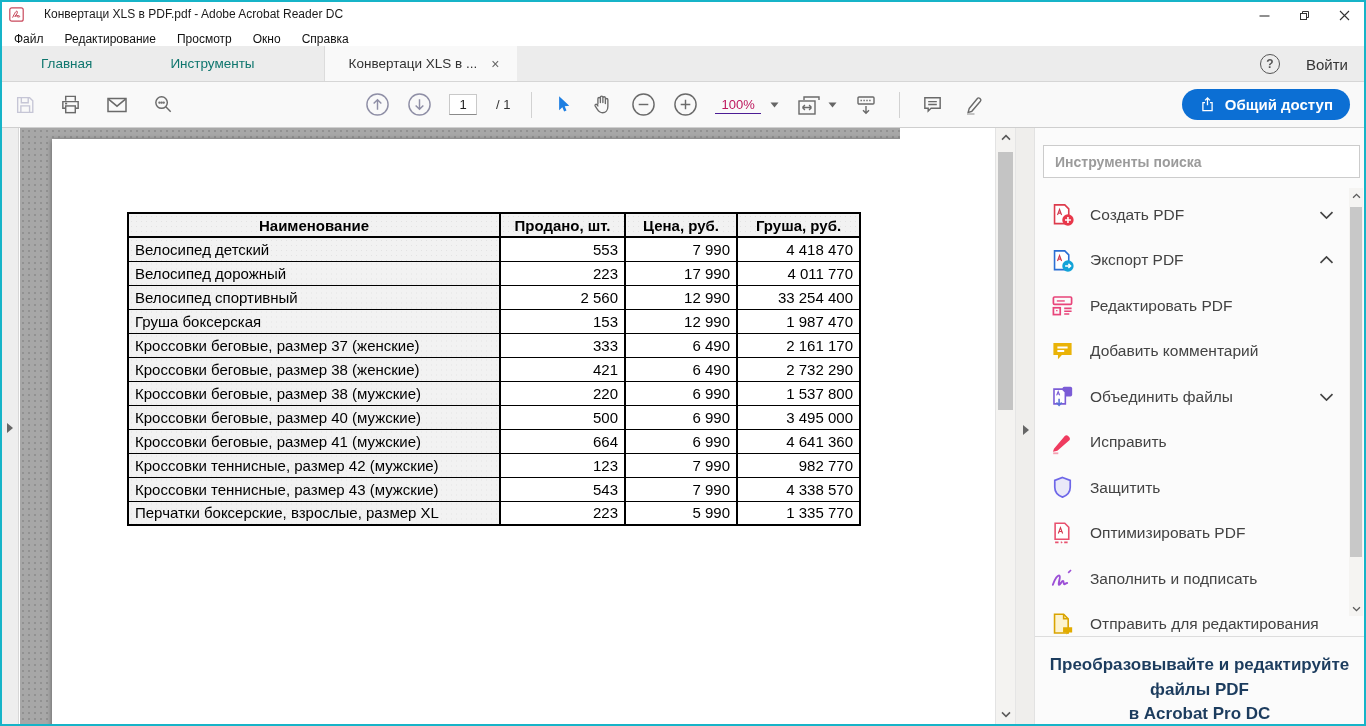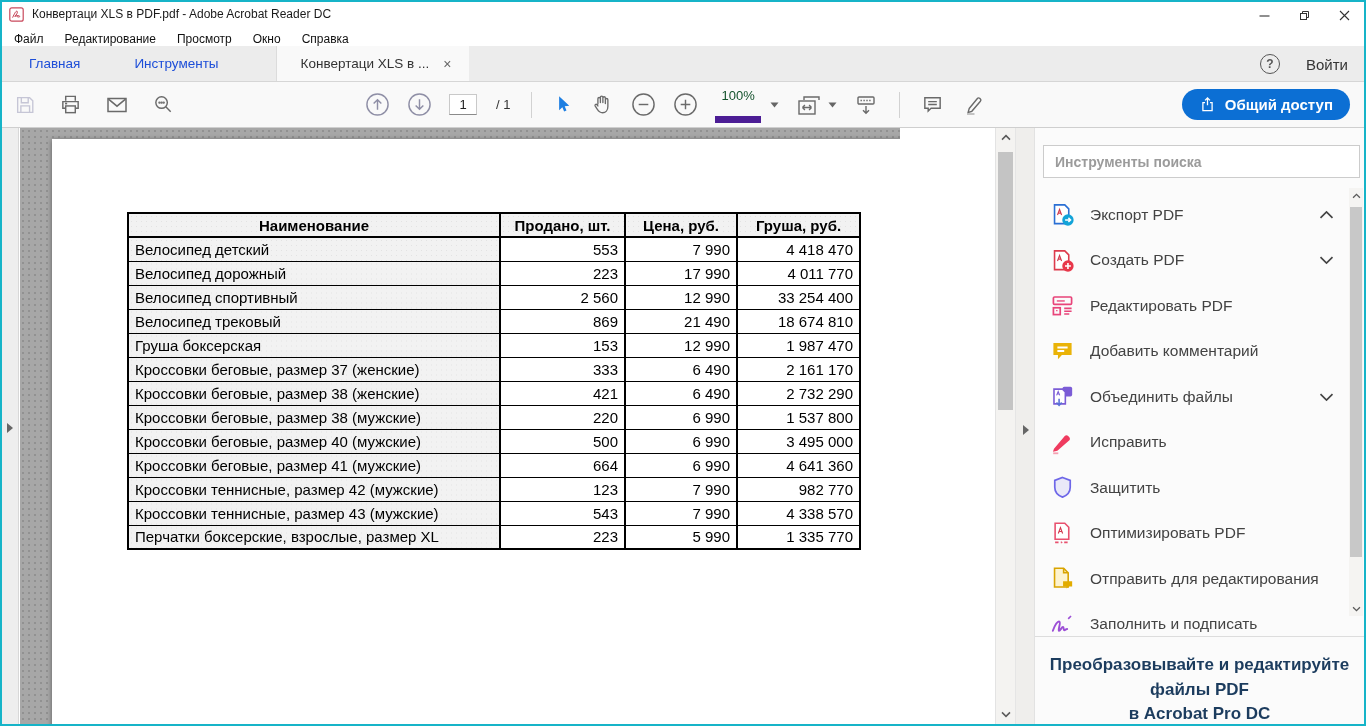--- a/index.html
+++ b/index.html
@@ -6,48 +6,48 @@
   html,body { margin:0; padding:0; }
   body {
     width:1366px; height:726px; position:relative; overflow:hidden;
     font-family:"Liberation Sans", sans-serif; background:#fff;
   }
   .window { position:absolute; inset:0; border:2px solid #16b4c8; background:#fff; }
 
   
   .titlebar { position:absolute; top:0; left:0; right:0; height:24px; background:#fff; display:flex; align-items:center; }
   .app-icon { margin-left:7px; width:15px; height:15px; }
-  .title-text { margin-left:8px; font-size:12px; color:#1a1a1a; }
+  .title-text { margin-left:20px; font-size:12px; color:#1a1a1a; }
   .win-controls { position:absolute; right:0; top:0; height:26px; display:flex; }
   .win-btn { width:40px; height:26px; display:flex; align-items:center; justify-content:center; }
 
   
   .menubar { position:absolute; top:24px; left:0; right:0; height:20px; background:#fff; display:flex; align-items:flex-end; gap:21px; padding-left:12px; font-size:12px; color:#111; }
   .menu-item { cursor:default; }
 
   
   .tabbar { position:absolute; top:44px; left:0; right:0; height:36px; background:#ececec; border-bottom:1px solid #d6d6d6; display:flex; }
-  .tab { height:100%; display:flex; align-items:center; padding:0 27px; font-size:13.5px; color:#1d4ed8; }
+  .tab { height:100%; display:flex; align-items:center; padding:0 39px; font-size:13.5px; color:#0f766e; }
   .tab.active { background:#f9f9f9; color:#333; border-left:1px solid #dcdcdc; margin-left:30px; padding:0 18px 0 24px; }
   .tab-close { margin-left:14px; color:#666; font-size:14px; line-height:1; }
   .tabbar-right { position:absolute; right:16px; top:0; height:36px; display:flex; align-items:center; gap:26px; }
   .help-circle { width:20px; height:20px; border:1.6px solid #555; border-radius:50%; display:flex; align-items:center; justify-content:center; font-size:12px; font-weight:bold; color:#555; }
   .sign-in { font-size:15px; color:#353535; }
 
   
   .toolbar { position:absolute; top:80px; left:0; right:0; height:46px; background:#f9f9f9; border-bottom:1px solid #cfcfcf; }
   .tb-group { position:absolute; top:0; height:45px; display:flex; align-items:center; }
   .tb-left { left:12px; gap:23px; }
   .tb-center { left:363px; gap:17px; }
   .tb-btn { display:flex; align-items:center; justify-content:center; }
   .tb-sep { width:1px; height:26px; background:#d2d2d2; margin:0 4px; }
   .page-box { width:28px; height:21px; border:1px solid #c9c9c9; border-bottom:1px solid #8a8a8a; background:#fff; text-align:center; font-size:13px; color:#222; padding:0; }
   .page-total { font-size:13px; color:#333; margin-left:2px; }
   .zoom-box { display:flex; align-items:center; gap:9px; }
-  .zoom-val { font-size:13px; color:#14532d; border-bottom:7px solid #4c1d95; padding:2px 6px 13px 6px; }
+  .zoom-val { font-size:13px; color:#be185d; border-bottom:1px solid #4c1d95; padding:2px 6px 1px 6px; }
   .share-btn { position:absolute; right:14px; top:7px; height:31px; border-radius:16px; background:#0c6fd4; color:#fff; display:flex; align-items:center; gap:9px; padding:0 17px; font-size:15px; font-weight:bold; }
 
   
   .main { position:absolute; top:126px; left:0; right:0; bottom:0; }
   .left-toggle { position:absolute; left:0; top:0; bottom:0; width:17px; background:#eeeeee; border-right:1px solid #d8d8d8; }
   .tri { position:absolute; width:0; height:0; border-top:5px solid transparent; border-bottom:5px solid transparent; border-left:6px solid #666; }
   .left-toggle .tri { left:5px; top:295px; }
   .doc-area { position:absolute; left:18px; top:0; bottom:0; width:880px; overflow:hidden;
     background-color:#a7a7a7;
     background-image:radial-gradient(circle, #919191 0.8px, transparent 1px);
@@ -304,26 +304,20 @@
                 <td class="num">17 990</td>
                 <td class="num">4 011 770</td>
               </tr>
               <tr>
                 <td>Велосипед спортивный</td>
                 <td class="num">2 560</td>
                 <td class="num">12 990</td>
                 <td class="num">33 254 400</td>
               </tr>
               <tr>
-                <td>Велосипед трековый</td>
-                <td class="num">869</td>
-                <td class="num">21 490</td>
-                <td class="num">18 674 810</td>
-              </tr>
-              <tr>
                 <td>Груша боксерская</td>
                 <td class="num">153</td>
                 <td class="num">12 990</td>
                 <td class="num">1 987 470</td>
               </tr>
               <tr>
                 <td>Кроссовки беговые, размер 37 (женские)</td>
                 <td class="num">333</td>
                 <td class="num">6 490</td>
                 <td class="num">2 161 170</td>
@@ -392,46 +386,46 @@
     <div class="right-toggle">
       <span class="tri"></span>
     </div>
 
     <div class="sidebar">
       <input class="search-input" type="text" placeholder="Инструменты поиска" style="">
       <div class="tools-list">
           <div class="tool-item">
             <span class="tool-icon">
               <svg width="25" height="25" viewBox="0 0 22 22">
+                <path d="M4 2.5 h9 l3.5 3.5 V19 H4 z" fill="#fff" stroke="#dd3b4c" stroke-width="1.4"></path>
+                <path d="M6.6 11.5 L8.4 6.6 L10.2 11.5 M7.2 9.8 h2.4" stroke="#d23b4f" stroke-width="1" fill="none"></path>
+                <circle cx="15.8" cy="15.8" r="5" fill="#e8374a"></circle>
+                <path d="M13.2 15.8 h5.2 M15.8 13.2 v5.2" stroke="#fff" stroke-width="1.4" fill="none"></path>
+              </svg>
+            </span>
+            <span class="tool-label">Создать PDF</span>
+            <span class="tool-chevron">
+              <svg width="15" height="9" viewBox="0 0 15 9">
+                <path d="M1.5 1.7 L7.5 7.5 L13.5 1.7" fill="none" stroke="#454545" stroke-width="1.7"></path>
+              </svg>
+            </span>
+          </div>
+          <div class="tool-item">
+            <span class="tool-icon">
+              <svg width="25" height="25" viewBox="0 0 22 22">
                 <path d="M4 2.5 h9 l3.5 3.5 V19 H4 z" fill="#fff" stroke="#2a6fd4" stroke-width="1.4"></path>
                 <path d="M6.6 11.5 L8.4 6.6 L10.2 11.5 M7.2 9.8 h2.4" stroke="#d23b4f" stroke-width="1" fill="none"></path>
                 <circle cx="15.8" cy="15.8" r="5" fill="#12a3d8"></circle>
                 <path d="M13.3 15.8 h4.6 M16.2 14 l1.9 1.8 -1.9 1.8" stroke="#fff" stroke-width="1.3" fill="none"></path>
               </svg>
             </span>
             <span class="tool-label">Экспорт PDF</span>
             <span class="tool-chevron">
               <svg width="15" height="9" viewBox="0 0 15 9">
                 <path d="M1.5 7.3 L7.5 1.5 L13.5 7.3" fill="none" stroke="#454545" stroke-width="1.7"></path>
-              </svg>
-            </span>
-          </div>
-          <div class="tool-item">
-            <span class="tool-icon">
-              <svg width="25" height="25" viewBox="0 0 22 22">
-                <path d="M4 2.5 h9 l3.5 3.5 V19 H4 z" fill="#fff" stroke="#dd3b4c" stroke-width="1.4"></path>
-                <path d="M6.6 11.5 L8.4 6.6 L10.2 11.5 M7.2 9.8 h2.4" stroke="#d23b4f" stroke-width="1" fill="none"></path>
-                <circle cx="15.8" cy="15.8" r="5" fill="#e8374a"></circle>
-                <path d="M13.2 15.8 h5.2 M15.8 13.2 v5.2" stroke="#fff" stroke-width="1.4" fill="none"></path>
-              </svg>
-            </span>
-            <span class="tool-label">Создать PDF</span>
-            <span class="tool-chevron">
-              <svg width="15" height="9" viewBox="0 0 15 9">
-                <path d="M1.5 1.7 L7.5 7.5 L13.5 1.7" fill="none" stroke="#454545" stroke-width="1.7"></path>
               </svg>
             </span>
           </div>
           <div class="tool-item">
             <span class="tool-icon">
               <svg width="25" height="25" viewBox="0 0 22 22" fill="none" stroke="#e8447a" stroke-width="1.5">
                 <rect x="3" y="3.5" width="16" height="6.5" rx="1"></rect>
                 <path d="M6 7 h7" stroke-width="1.2"></path>
                 <rect x="3" y="13" width="6" height="6"></rect>
                 <path d="M5.4 15.5 h1.2" stroke-width="1.2"></path>
@@ -488,36 +482,36 @@
                 <path d="M4.5 2 h8.5 l3.5 3.5 V16 H4.5 z" fill="#fff" stroke="#e8506e" stroke-width="1.4"></path>
                 <path d="M7.3 11 L9.2 5.8 11.1 11 M8 9.2 h2.4" stroke="#d23b4f" stroke-width="1" fill="none"></path>
                 <path d="M4.5 18.8 h3 M9.5 18.8 h1 M12.5 18.8 h3" stroke="#e8506e" stroke-width="1.5"></path>
                 <circle cx="10.8" cy="18.8" r="0.4" fill="#e8506e"></circle>
               </svg>
             </span>
             <span class="tool-label">Оптимизировать PDF</span>
           </div>
           <div class="tool-item">
             <span class="tool-icon">
+              <svg width="25" height="25" viewBox="0 0 22 22" fill="none">
+                <path d="M2.5 16.5 c2-5.5 4.2-8.7 5.8-8.1 1.6.6-1.7 7.8-.4 8.2 1.1.4 2.4-3.8 3.5-3.5 1 .3.2 2.7 1.1 2.9.8.2 1.7-1.2 2.6-1" stroke="#9c4fd6" stroke-width="1.7" stroke-linecap="round"></path>
+                <path d="M16.5 6.5 L19 4 l-1-1 -2.5 2.5 z" fill="#9c4fd6"></path>
+              </svg>
+            </span>
+            <span class="tool-label">Заполнить и подписать</span>
+          </div>
+          <div class="tool-item">
+            <span class="tool-icon">
               <svg width="25" height="25" viewBox="0 0 22 22">
                 <path d="M4 2 h8 l4 4 V18.5 H4 z" fill="#fdf3cf" stroke="#d9a400" stroke-width="1.4"></path>
                 <path d="M12 2 v4 h4" fill="none" stroke="#d9a400" stroke-width="1.4"></path>
                 <path d="M11.5 13.5 h8 v4.5 h-3 l-2 1.8 v-1.8 h-3 z" fill="#e2ac00"></path>
               </svg>
             </span>
             <span class="tool-label">Отправить для редактирования</span>
-          </div>
-          <div class="tool-item">
-            <span class="tool-icon">
-              <svg width="25" height="25" viewBox="0 0 22 22" fill="none">
-                <path d="M2.5 16.5 c2-5.5 4.2-8.7 5.8-8.1 1.6.6-1.7 7.8-.4 8.2 1.1.4 2.4-3.8 3.5-3.5 1 .3.2 2.7 1.1 2.9.8.2 1.7-1.2 2.6-1" stroke="#9c4fd6" stroke-width="1.7" stroke-linecap="round"></path>
-                <path d="M16.5 6.5 L19 4 l-1-1 -2.5 2.5 z" fill="#9c4fd6"></path>
-              </svg>
-            </span>
-            <span class="tool-label">Заполнить и подписать</span>
           </div>
         </div>
 
       <div class="sidebar-scrollbar">
         <span class="sb-arrow sb-up">
             <svg width="9" height="6" viewBox="0 0 10 7">
               <path d="M1 5.6 L5 1.6 L9 5.6" fill="none" stroke="#5a5a5a" stroke-width="1.5"></path>
             </svg>
           </span>
         <span class="sb-thumb"></span>

